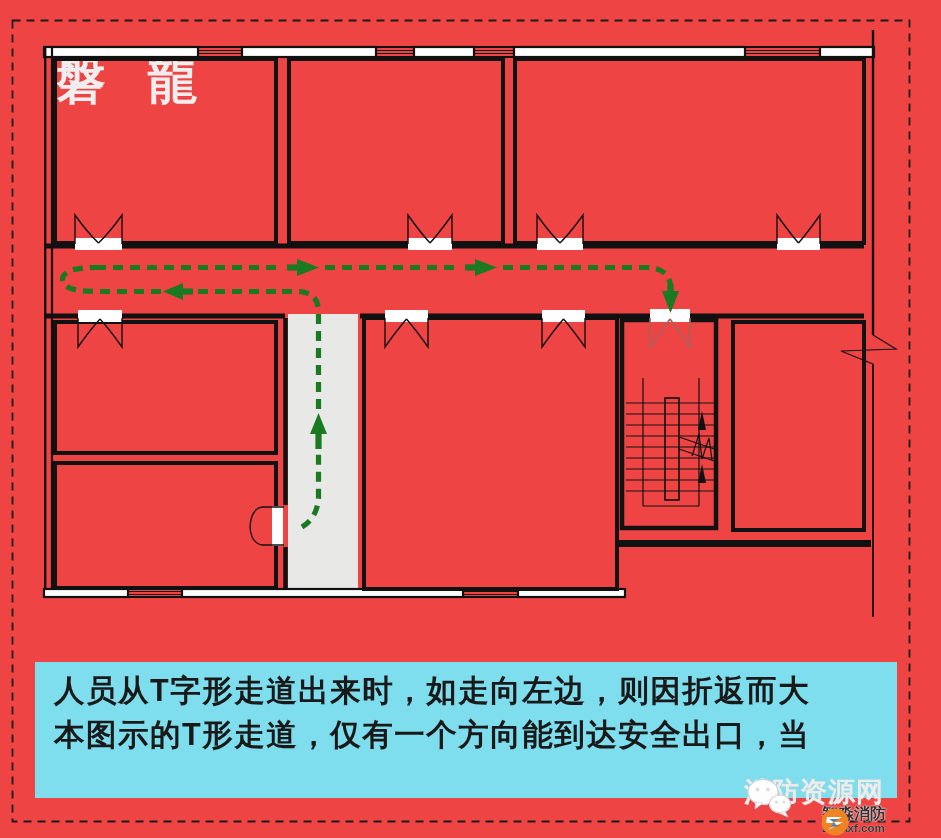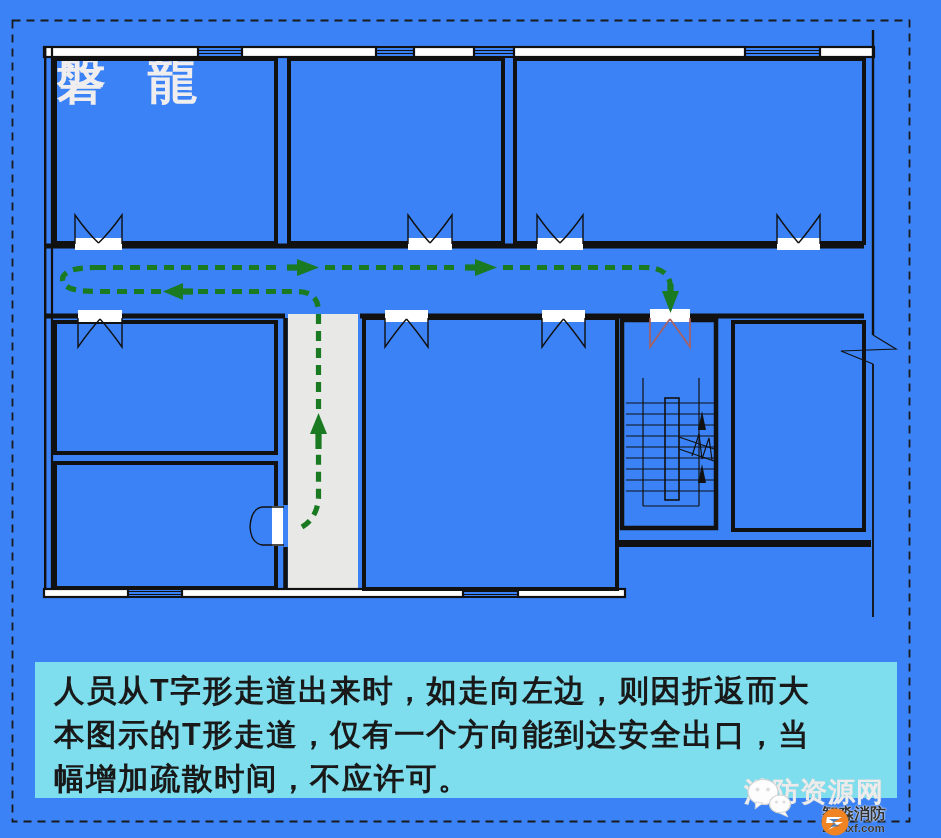--- a/index.html
+++ b/index.html
@@ -1,17 +1,17 @@
 <!DOCTYPE html>
 <html style="--wall: #111111; --canvas_border: #1a1a1a; --route_green: #1a7a21; --exit_door_red: #a96060; --corridor_gray: #e8e8e6; --caption_bg: #7edeee; --caption_text: #191919; --watermark_gray: #f0edee; --site_watermark: #ececec; --brand_orange: #f08423; --brand_text: #333333;"><head>
 <meta charset="utf-8">
 <style>
   html,body{margin:0;padding:0;background:#fff;}
   #stage{
-    position:relative;width:941px;height:838px;background:#3b82f6;overflow:hidden;
+    position:relative;width:941px;height:838px;background:#ef4444;overflow:hidden;
     font-family:"Liberation Sans","DejaVu Sans",sans-serif;
   }
   #stage svg{position:absolute;left:0;top:0;z-index:1;}
   
   .wall{stroke:var(--wall);fill:none;}
   .wall-fill{stroke:var(--wall);fill:#ffffff;}
   .thin{stroke:var(--wall);stroke-width:1.2;fill:none;}
   .eraser{fill:#ffffff;stroke:none;}
   .door{stroke:var(--wall);stroke-width:1.4;fill:none;}
   .door-red{stroke:var(--exit_door_red);stroke-width:1.7;fill:none;}
@@ -206,21 +206,20 @@
       <polygon class="route-head" points="475,259 475,276 497,267.5"></polygon>
       <path class="route" d="M503,267.5 L645,267.5 Q670.5,267.5 670.5,288"></path>
       <line class="route-solid" x1="670.5" y1="284" x2="670.5" y2="293"></line>
       <polygon class="route-head" points="662,291 679,291 670.5,313"></polygon>
     </g>
   </svg>
 
   <div class="caption">
     <div class="cap-line">人员从T字形走道出来时，如走向左边，则因折返而大</div>
     <div class="cap-line">本图示的T形走道，仅有一个方向能到达安全出口，当</div>
-    <div class="cap-line">幅增加疏散时间，不应许可。</div>
   </div>
 
   <div class="wm-site">
     <svg width="48" height="46" viewBox="0 0 48 46">
       <ellipse cx="19" cy="18" rx="15" ry="12.5" fill="#fdfdfd" stroke="#d2d2d2" stroke-width="1.2"></ellipse>
       <polygon points="12,28 11,35 19,29" fill="#fdfdfd" stroke="#d2d2d2" stroke-width="0.8"></polygon>
       <circle cx="13.5" cy="15.5" r="2" fill="#dedede"></circle>
       <circle cx="24" cy="15.5" r="2" fill="#dedede"></circle>
       <ellipse cx="36" cy="30" rx="10.5" ry="9" fill="#fdfdfd" stroke="#d2d2d2" stroke-width="1.2"></ellipse>
       <polygon points="41,37.5 44,43 35,39" fill="#fdfdfd" stroke="#d2d2d2" stroke-width="0.8"></polygon>

